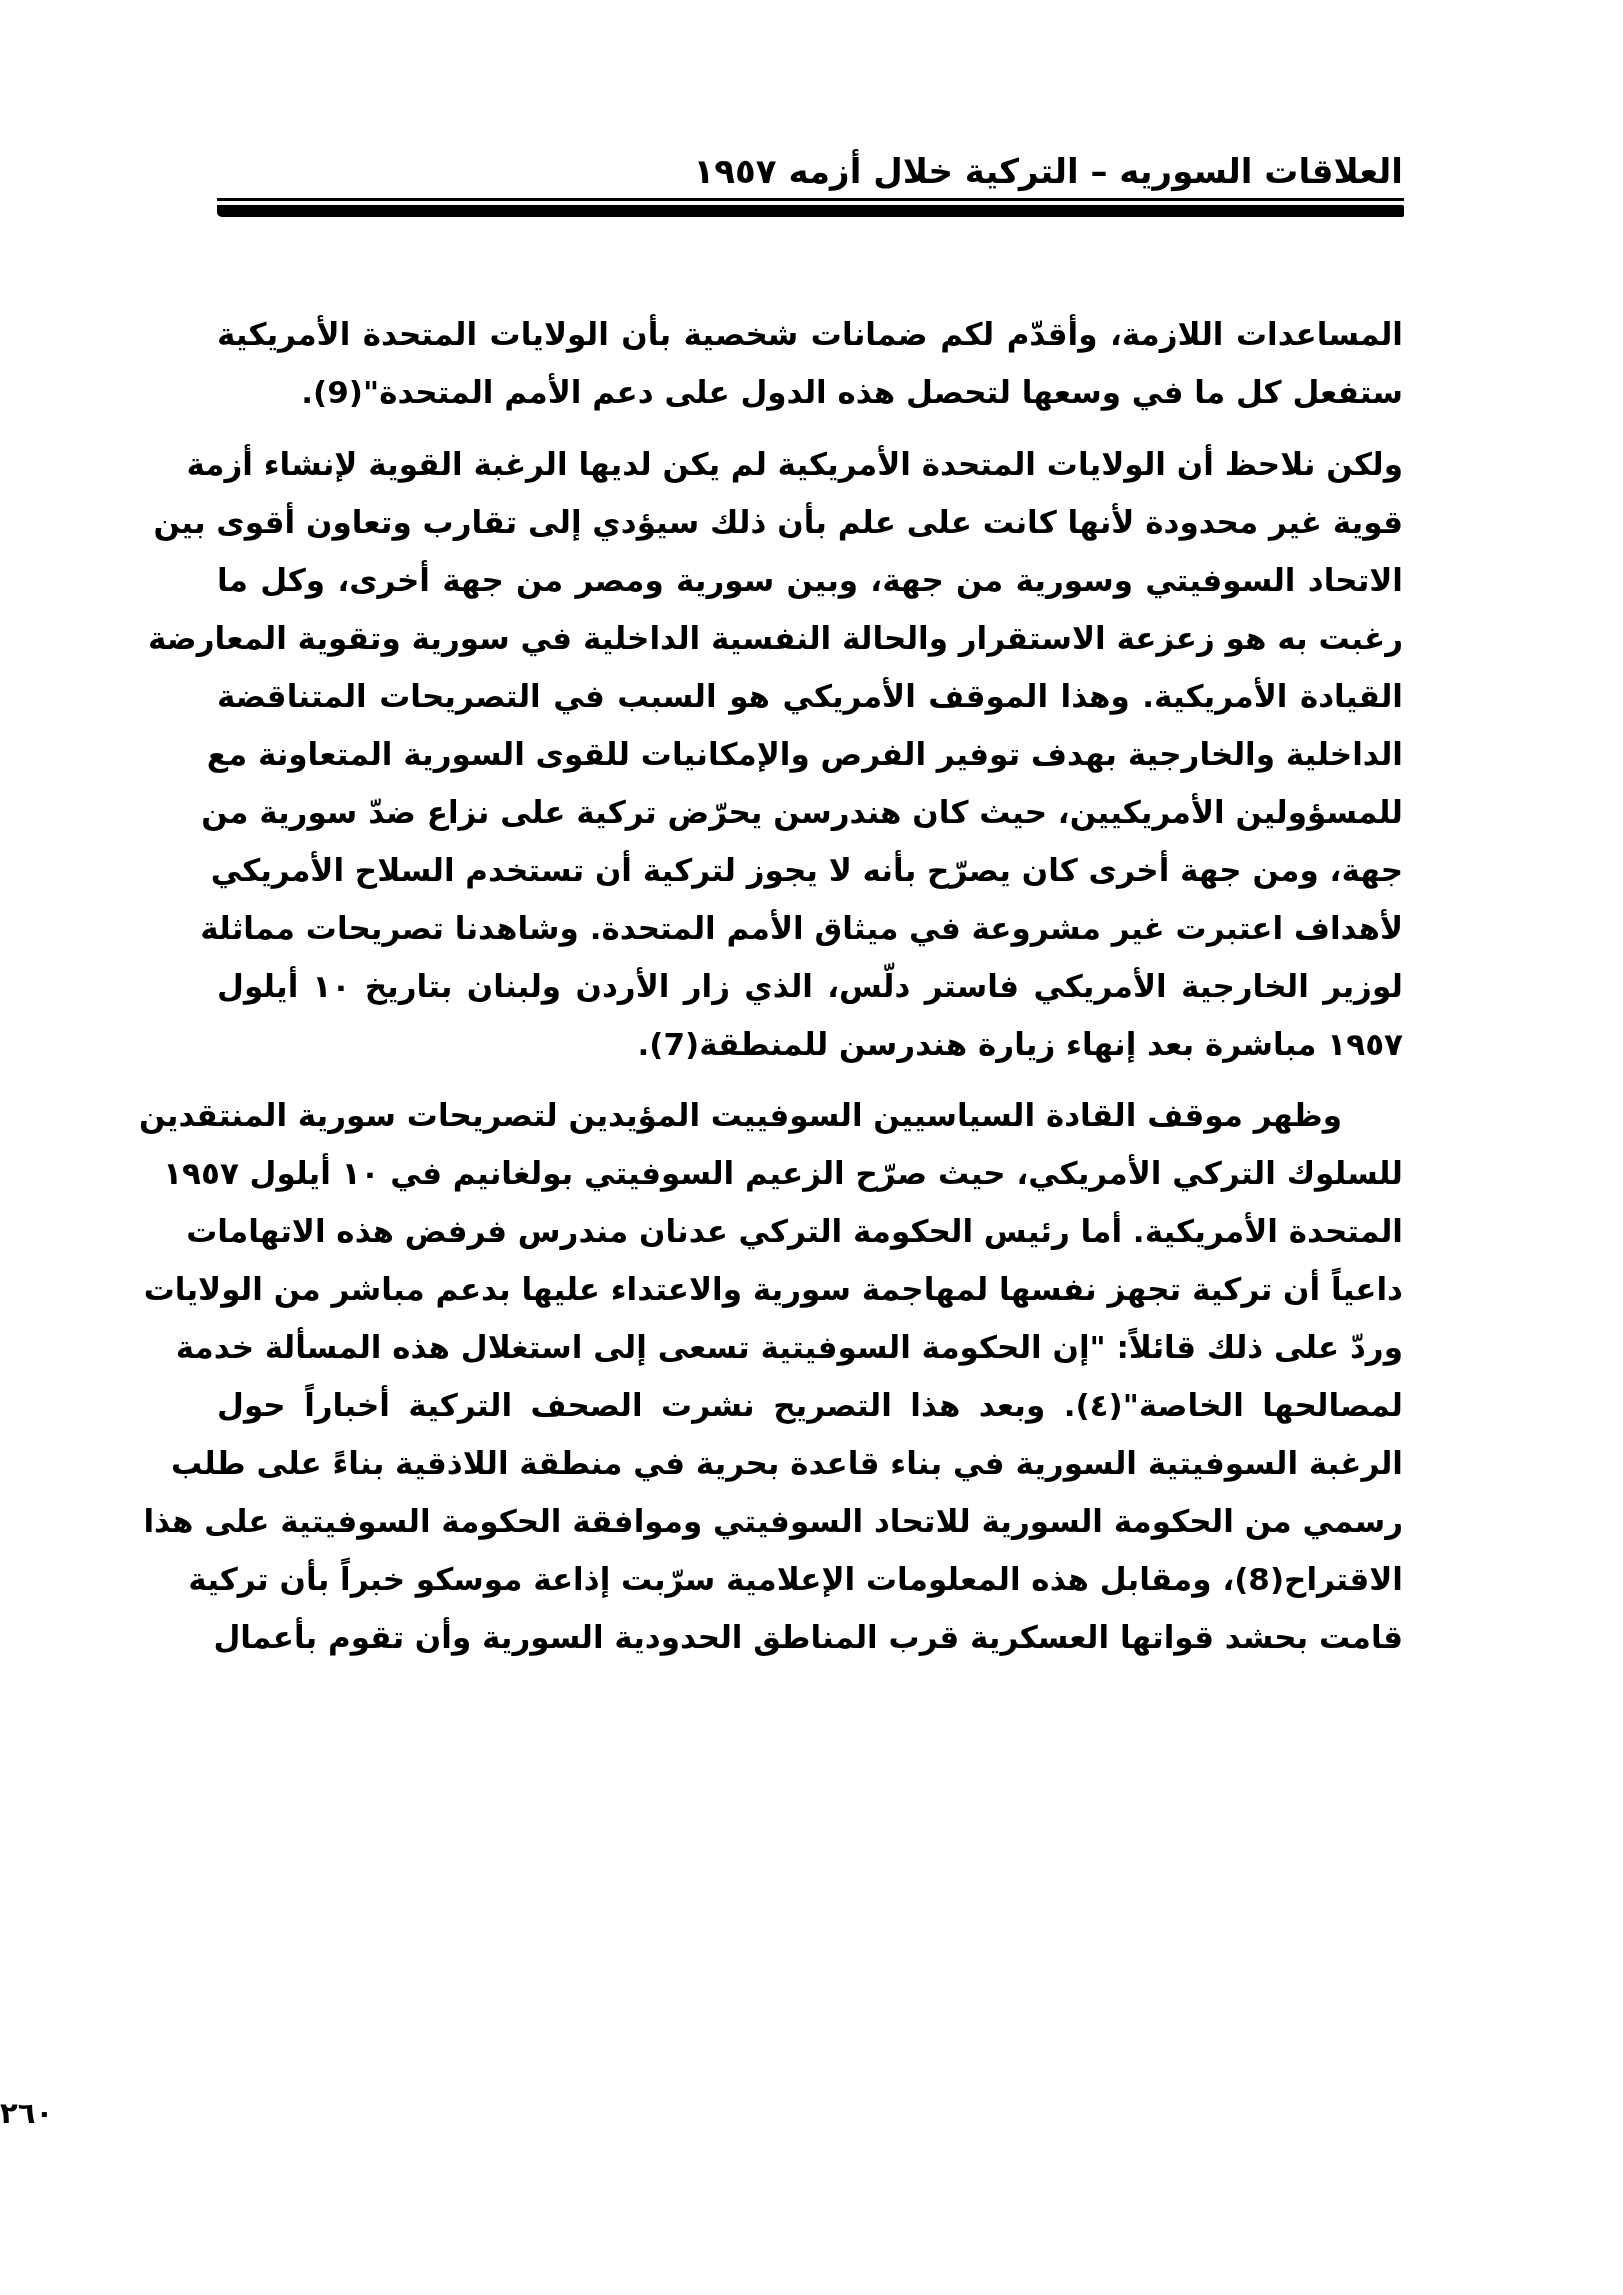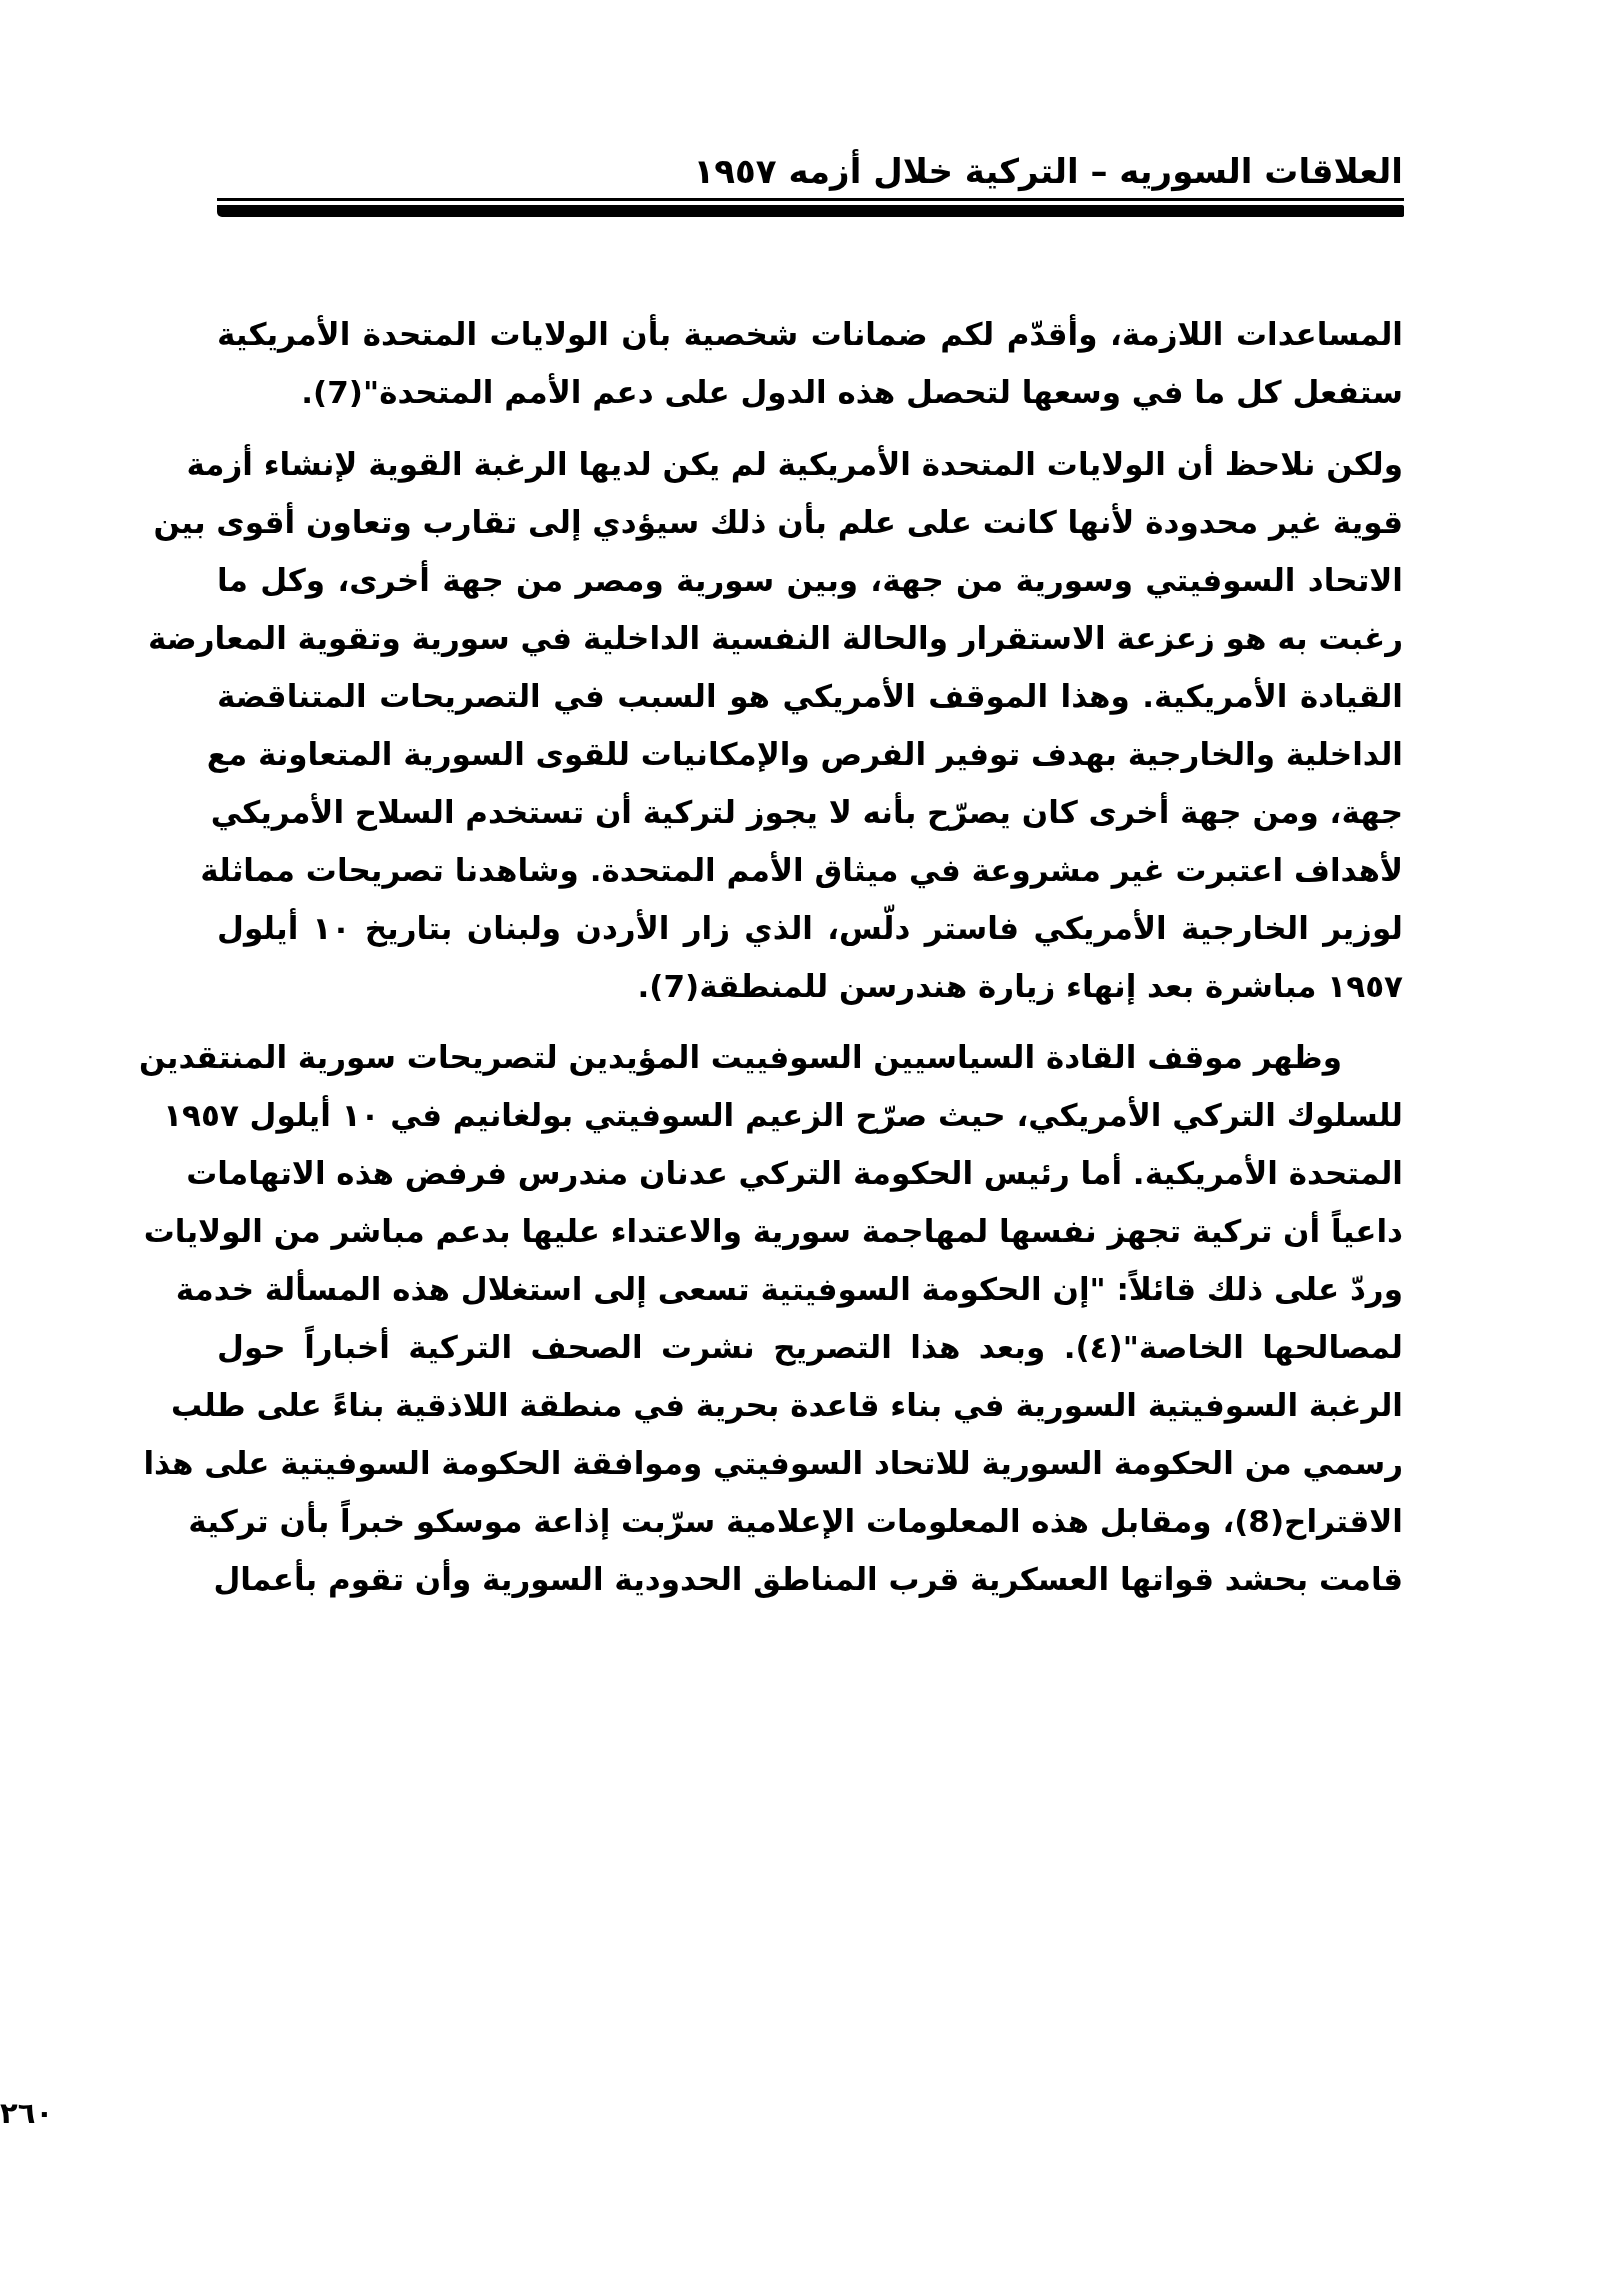--- a/index.html
+++ b/index.html
@@ -97,32 +97,33 @@
 <div class="page">
 
   <div class="running-header">العلاقات السوريه – التركية خلال أزمه ١٩٥٧</div>
   <div class="header-rule-thin"></div>
   <div class="header-rule-thick"></div>
 
   <div class="body-text">
 
     <div class="paragraph">
       <span class="line">المساعدات اللازمة، وأقدّم لكم ضمانات شخصية بأن الولايات المتحدة الأمريكية</span>
-      <span class="line last">ستفعل كل ما في وسعها لتحصل هذه الدول على دعم الأمم المتحدة"(7).</span>
+      <span class="line last">ستفعل كل ما في وسعها لتحصل هذه الدول على دعم الأمم المتحدة"(9).</span>
     </div>
 
     <div class="para-gap"></div>
 
     <div class="paragraph">
       <span class="line">ولكن نلاحظ أن الولايات المتحدة الأمريكية لم يكن لديها الرغبة القوية لإنشاء أزمة</span>
       <span class="line">قوية غير محدودة لأنها كانت على علم بأن ذلك سيؤدي إلى تقارب وتعاون أقوى بين</span>
       <span class="line">الاتحاد السوفيتي وسورية من جهة، وبين سورية ومصر من جهة أخرى، وكل ما</span>
       <span class="line">رغبت به هو زعزعة الاستقرار والحالة النفسية الداخلية في سورية وتقوية المعارضة</span>
       <span class="line">القيادة الأمريكية. وهذا الموقف الأمريكي هو السبب في التصريحات المتناقضة</span>
       <span class="line">الداخلية والخارجية بهدف توفير الفرص والإمكانيات للقوى السورية المتعاونة مع</span>
+      <span class="line">للمسؤولين الأمريكيين، حيث كان هندرسن يحرّض تركية على نزاع ضدّ سورية من</span>
       <span class="line">جهة، ومن جهة أخرى كان يصرّح بأنه لا يجوز لتركية أن تستخدم السلاح الأمريكي</span>
       <span class="line">لأهداف اعتبرت غير مشروعة في ميثاق الأمم المتحدة. وشاهدنا تصريحات مماثلة</span>
       <span class="line">لوزير الخارجية الأمريكي فاستر دلّس، الذي زار الأردن ولبنان بتاريخ ١٠ أيلول</span>
       <span class="line last">١٩٥٧ مباشرة بعد إنهاء زيارة هندرسن للمنطقة(7).</span>
     </div>
 
     <div class="para-gap"></div>
 
     <div class="paragraph">
       <span class="line indent">وظهر موقف القادة السياسيين السوفييت المؤيدين لتصريحات سورية المنتقدين</span>

